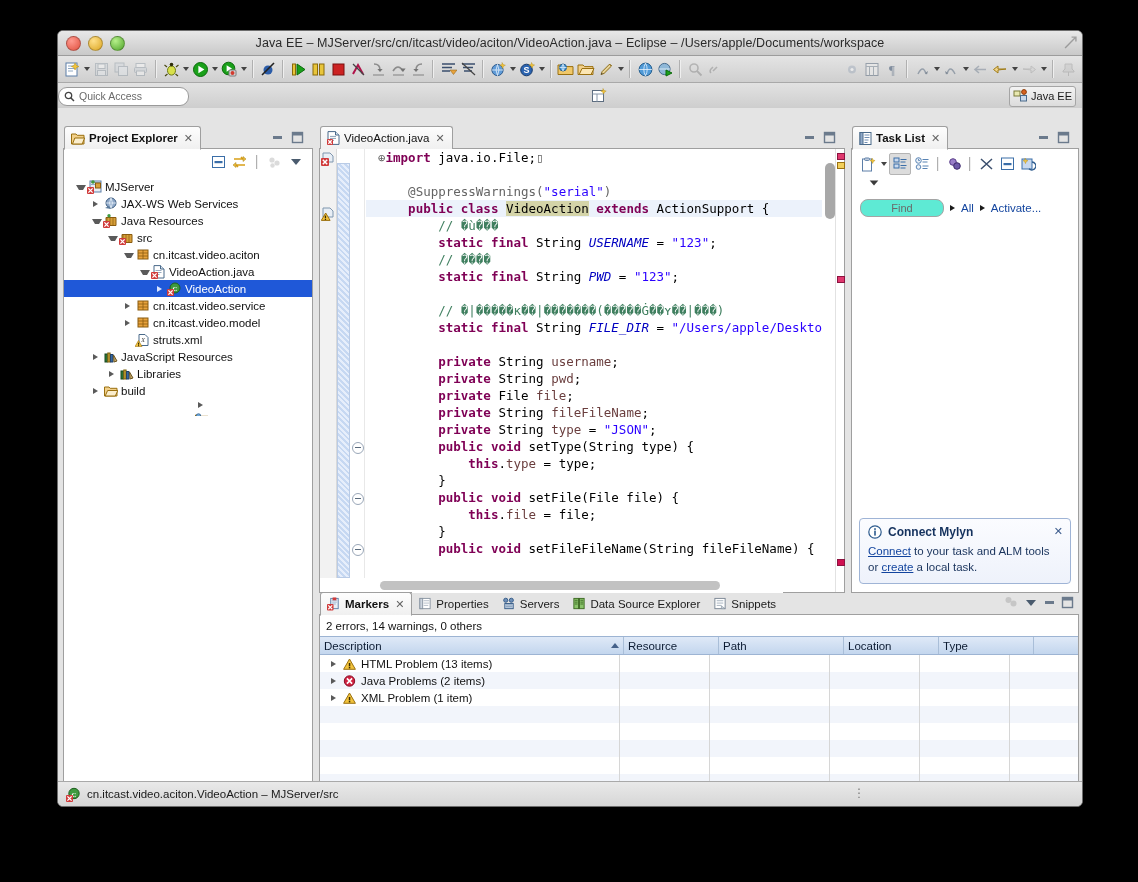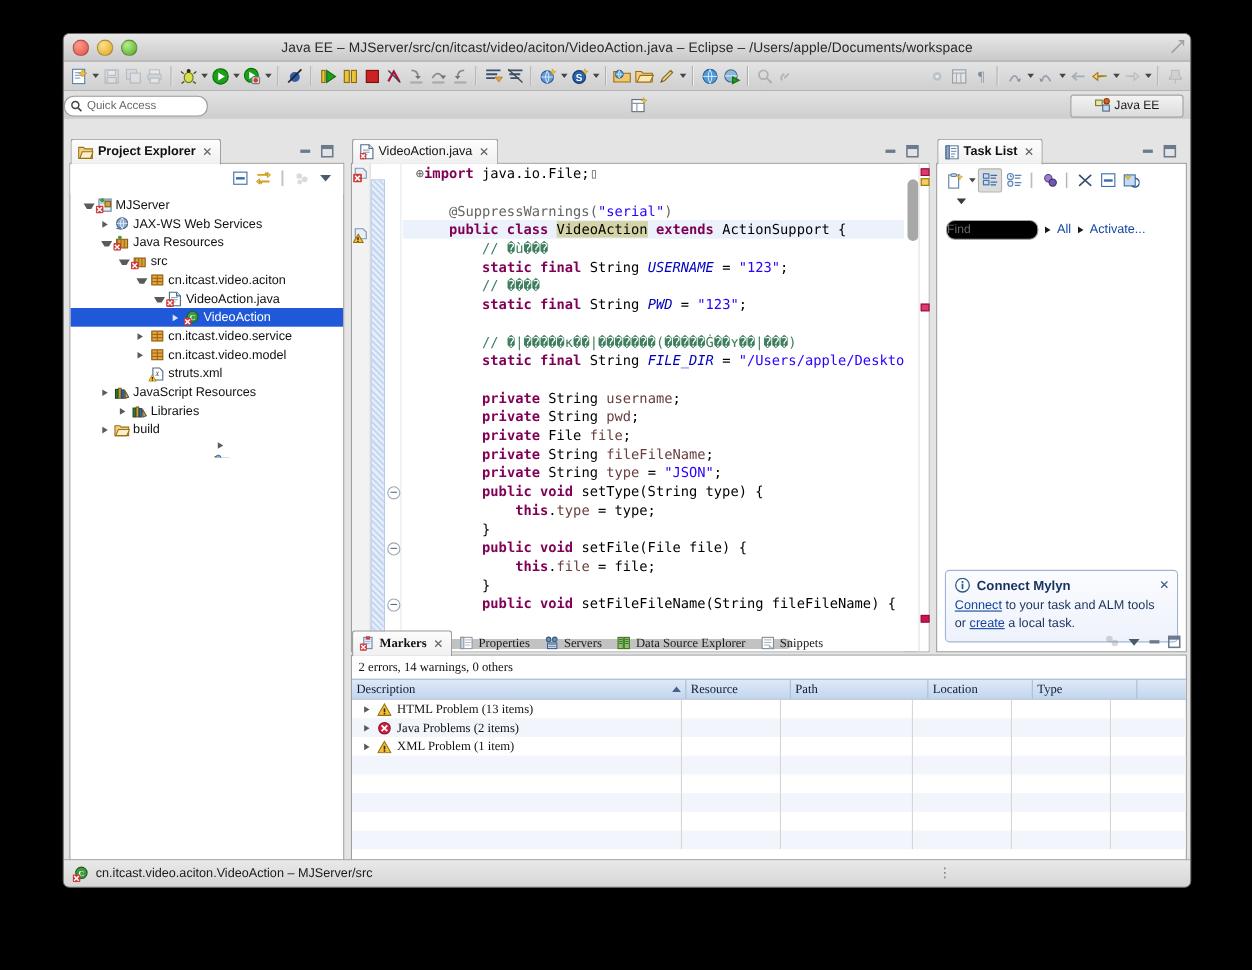--- a/index.html
+++ b/index.html
@@ -28,21 +28,21 @@
   .arr{width:9px;height:22px;display:flex;align-items:center;justify-content:center;}
   .arr:after{content:"";border-left:3.5px solid transparent;border-right:3.5px solid transparent;border-top:4px solid #444;}
   .sep{width:1px;height:18px;background:#b0b0b0;border-right:1px solid #efefef;margin:0 4px;}
 
   
   .qrow{height:26px;background:linear-gradient(#e2e2e2,#cdcdcd);border-bottom:1px solid #a9a9a9;
         display:flex;align-items:center;justify-content:space-between;padding-right:6px;gap:6px;}
   .qa{width:124px;height:17px;border:1px solid #9a9a9a;border-radius:9px;background:#fff;
       display:flex;align-items:center;padding-left:5px;gap:4px;}
   .qa span{font-size:10.5px;color:#6a6a6a;}
-  .perspbtn{display:flex;align-items:center;gap:3px;height:19px;padding:0 21px;border:1px solid #a5a5a5;
+  .perspbtn{display:flex;align-items:center;gap:3px;height:19px;padding:0 3px;border:1px solid #a5a5a5;
             border-radius:3px;background:linear-gradient(#f3f3f3,#dcdcdc);font-size:11px;color:#1a1a1a;}
   .persp-new{width:20px;height:20px;display:flex;align-items:center;justify-content:center;}
 
   
   .wb{position:absolute;left:0;top:77px;right:0;bottom:24px;background:#e4e4e4;}
 
   .panel{position:absolute;background:#fff;border:1px solid #9f9f9f;}
   .ptabrow{height:22px;background:linear-gradient(#f3f3f3,#dedede);position:relative;display:flex;align-items:flex-end;}
   .ptab{height:22px;display:flex;align-items:center;gap:4px;padding:0 7px 0 6px;font-size:11.5px;color:#111;
         background:linear-gradient(#fdfdfd,#f0f0f0);border-right:1px solid #bdbdbd;border-top:1px solid #fff;}
@@ -90,22 +90,22 @@
   .hthumb{position:absolute;left:14px;top:2px;width:340px;height:9px;border-radius:5px;background:#c2c2c2;}
   .ovr{position:absolute;right:0;top:0;width:8px;bottom:0;background:#fff;border-left:1px solid #e2e2e2;}
   .ovmark{position:absolute;left:1px;width:6px;height:5px;}
 
   
   .tl-toolrow{display:flex;align-items:center;padding:4px 4px 0 6px;gap:1px;}
   .tl-btn{width:20px;height:20px;display:flex;align-items:center;justify-content:center;}
   .tl-btn.pressed{background:#dcdcdc;border:1px solid #b4b4b4;border-radius:2px;}
   .tl-down{margin:2px 0 0 8px;width:12px;height:12px;}
   .findrow{display:flex;align-items:center;gap:6px;padding:6px 0 0 8px;font-size:11.5px;}
-  .findbox{width:82px;height:16px;border:1px solid #a4a4a4;border-radius:8px;background:#000000;
-           display:flex;align-items:center;justify-content:flex-start;color:#6a6a6a;font-size:11px;}
+  .findbox{width:82px;height:16px;border:1px solid #a4a4a4;border-radius:8px;background:#5eead4;
+           display:flex;align-items:center;justify-content:center;color:#6a6a6a;font-size:11px;}
   .tl-link{color:#12449e;}
   .tri{border-left:5px solid #1a1a1a;border-top:3.5px solid transparent;border-bottom:3.5px solid transparent;}
   .mylyn{position:absolute;left:7px;right:7px;bottom:8px;border:1px solid #9fb4d6;border-radius:4px;
          background:linear-gradient(#fbfcff,#eef2fb);padding:6px 8px 8px 8px;}
   .mylyn-h{display:flex;align-items:center;gap:6px;font-size:12px;font-weight:bold;color:#15325e;}
   .mylyn-b{font-size:11.5px;color:#19335c;line-height:16px;margin-top:4px;}
   .mylyn-b a{color:#12449e;text-decoration:underline;}
   .mylyn-x{position:absolute;right:7px;top:6px;font-size:11px;color:#3c5b8c;}
 
   
@@ -830,21 +830,21 @@
               </svg>
             <span>Connect Mylyn</span>
           </div>
           <div class="mylyn-b">
             <a href="#">Connect</a><span> to your task and ALM tools or </span><a href="#">create</a><span> a local task.</span>
           </div>
           <span class="mylyn-x">✕</span>
         </div>
       </div>
 
-      <div class="panel" style="left:261px;top:487px;width:758px;height:188px;font-family:Liberation Serif, serif;">
+      <div class="panel" style="left:261px;top:506px;width:758px;height:188px;">
         <div class="ptabrow" style="margin-top:-22px;height:22px;background:transparent;" id="bottomtabs">
             <div class="ptab" style="border-width: 1px; border-style: solid; border-color: rgb(159, 159, 159) rgb(159, 159, 159) rgb(255, 255, 255); border-image: initial; border-radius: 3px 3px 0px 0px; position: relative; top: 1px;">
               <span style="display: flex; align-items: center;">
                 <svg width="14" height="14" viewBox="0 0 15 14">
                   <rect x="4" y="1" width="8" height="11" fill="#e8eef5" stroke="#5d7fa8"></rect>
                   <path d="M5.5 3h5M5.5 5h5M5.5 7h4" stroke="#8fa8c8" stroke-width=".8"></path>
                   <rect x="6" y="0" width="4" height="3" fill="#d03a3a"></rect>
                   <rect x="0" y="7" width="7" height="7" rx="1" fill="#d03a3a"></rect>
                   <path d="M1.4 8.4 L5.6 12.6 M5.6 8.4 L1.4 12.6" stroke="#fff" stroke-width="1.3"></path>
                 </svg>

